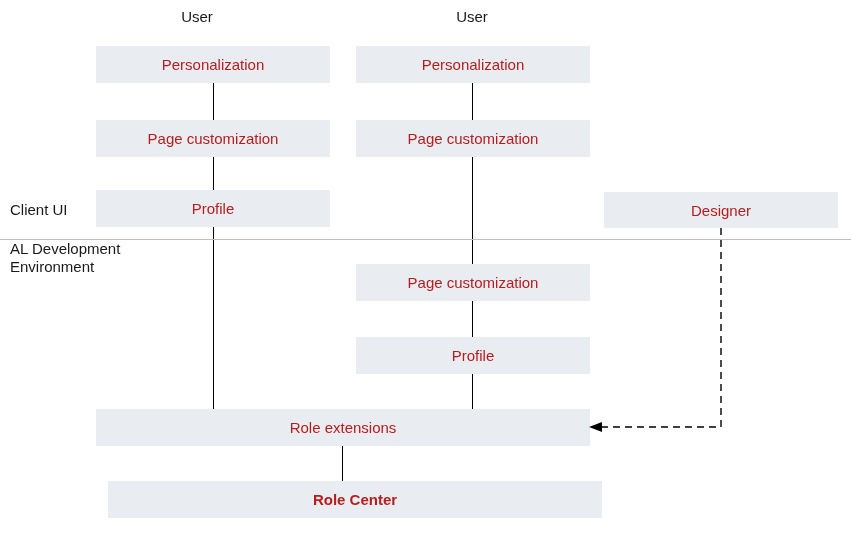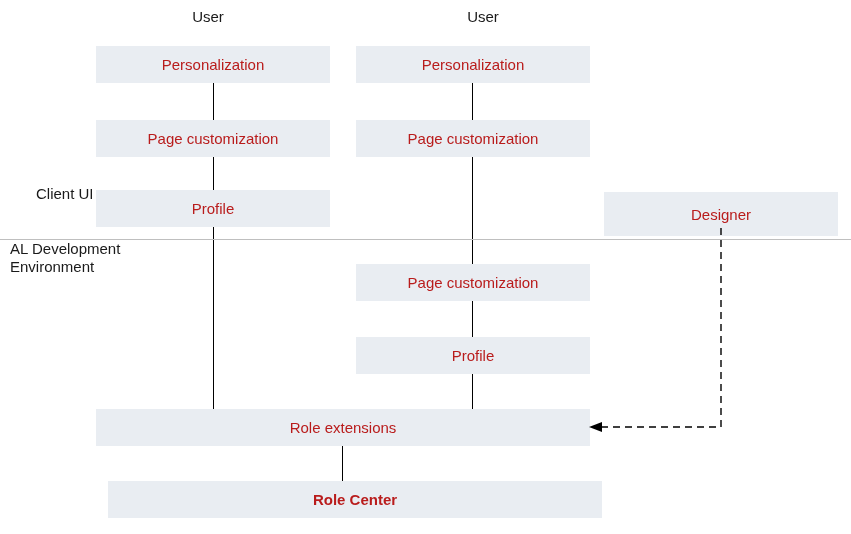--- a/index.html
+++ b/index.html
@@ -34,21 +34,20 @@
     position: absolute;
     font-size: 15px;
     line-height: 18px;
     color: #1a1a1a;
     z-index: 4;
     white-space: pre-line;
   }
   .free-label.centered {
     text-align: center;
     transform: translateX(-50%);
-    margin-left: 11px;
   }
   .connector {
     position: absolute;
     background: #000000;
     z-index: 1;
   }
   .connector.v {
     width: 1px;
   }
   .divider-line {
@@ -65,21 +64,21 @@
     height: 534px;
     z-index: 5;
     pointer-events: none;
   }
 </style>
 </head>
 <body>
 
 <div id="diagram-root">
 
-  <div class="free-label" style="left:10px; top:185px;margin-left:26px;">Client UI</div>
+  <div class="free-label" style="left:10px; top:201px;">Client UI</div>
 
   <div class="free-label" style="left:10px; top:240px;">AL Development
 Environment</div>
 
   <div class="free-label centered" style="left:197px; top:8px;">User</div>
 
   <div class="free-label centered" style="left:472px; top:8px;">User</div>
 
   <div class="divider-line" style="left:0px; top:239px; width:851px;"></div>
 
@@ -102,21 +101,21 @@
   <div class="node-box" style="left:96px; top:46px; width:234px; height:37px;">Personalization</div>
 
   <div class="node-box" style="left:96px; top:120px; width:234px; height:37px;">Page customization</div>
 
   <div class="node-box" style="left:96px; top:190px; width:234px; height:37px;">Profile</div>
 
   <div class="node-box" style="left:356px; top:46px; width:234px; height:37px;">Personalization</div>
 
   <div class="node-box" style="left:356px; top:120px; width:234px; height:37px;">Page customization</div>
 
-  <div class="node-box" style="left:604px; top:192px; width:234px; height:44px;">Designer</div>
+  <div class="node-box" style="left:604px; top:192px; width:234px; height:36px;">Designer</div>
 
   <div class="node-box" style="left:356px; top:264px; width:234px; height:37px;">Page customization</div>
 
   <div class="node-box" style="left:356px; top:337px; width:234px; height:37px;">Profile</div>
 
   <div class="node-box" style="left:96px; top:409px; width:494px; height:37px;">Role extensions</div>
 
   <div class="node-box" style="left:108px; top:481px; width:494px; height:37px;font-weight:bold;">Role Center</div>
 
 </div>

